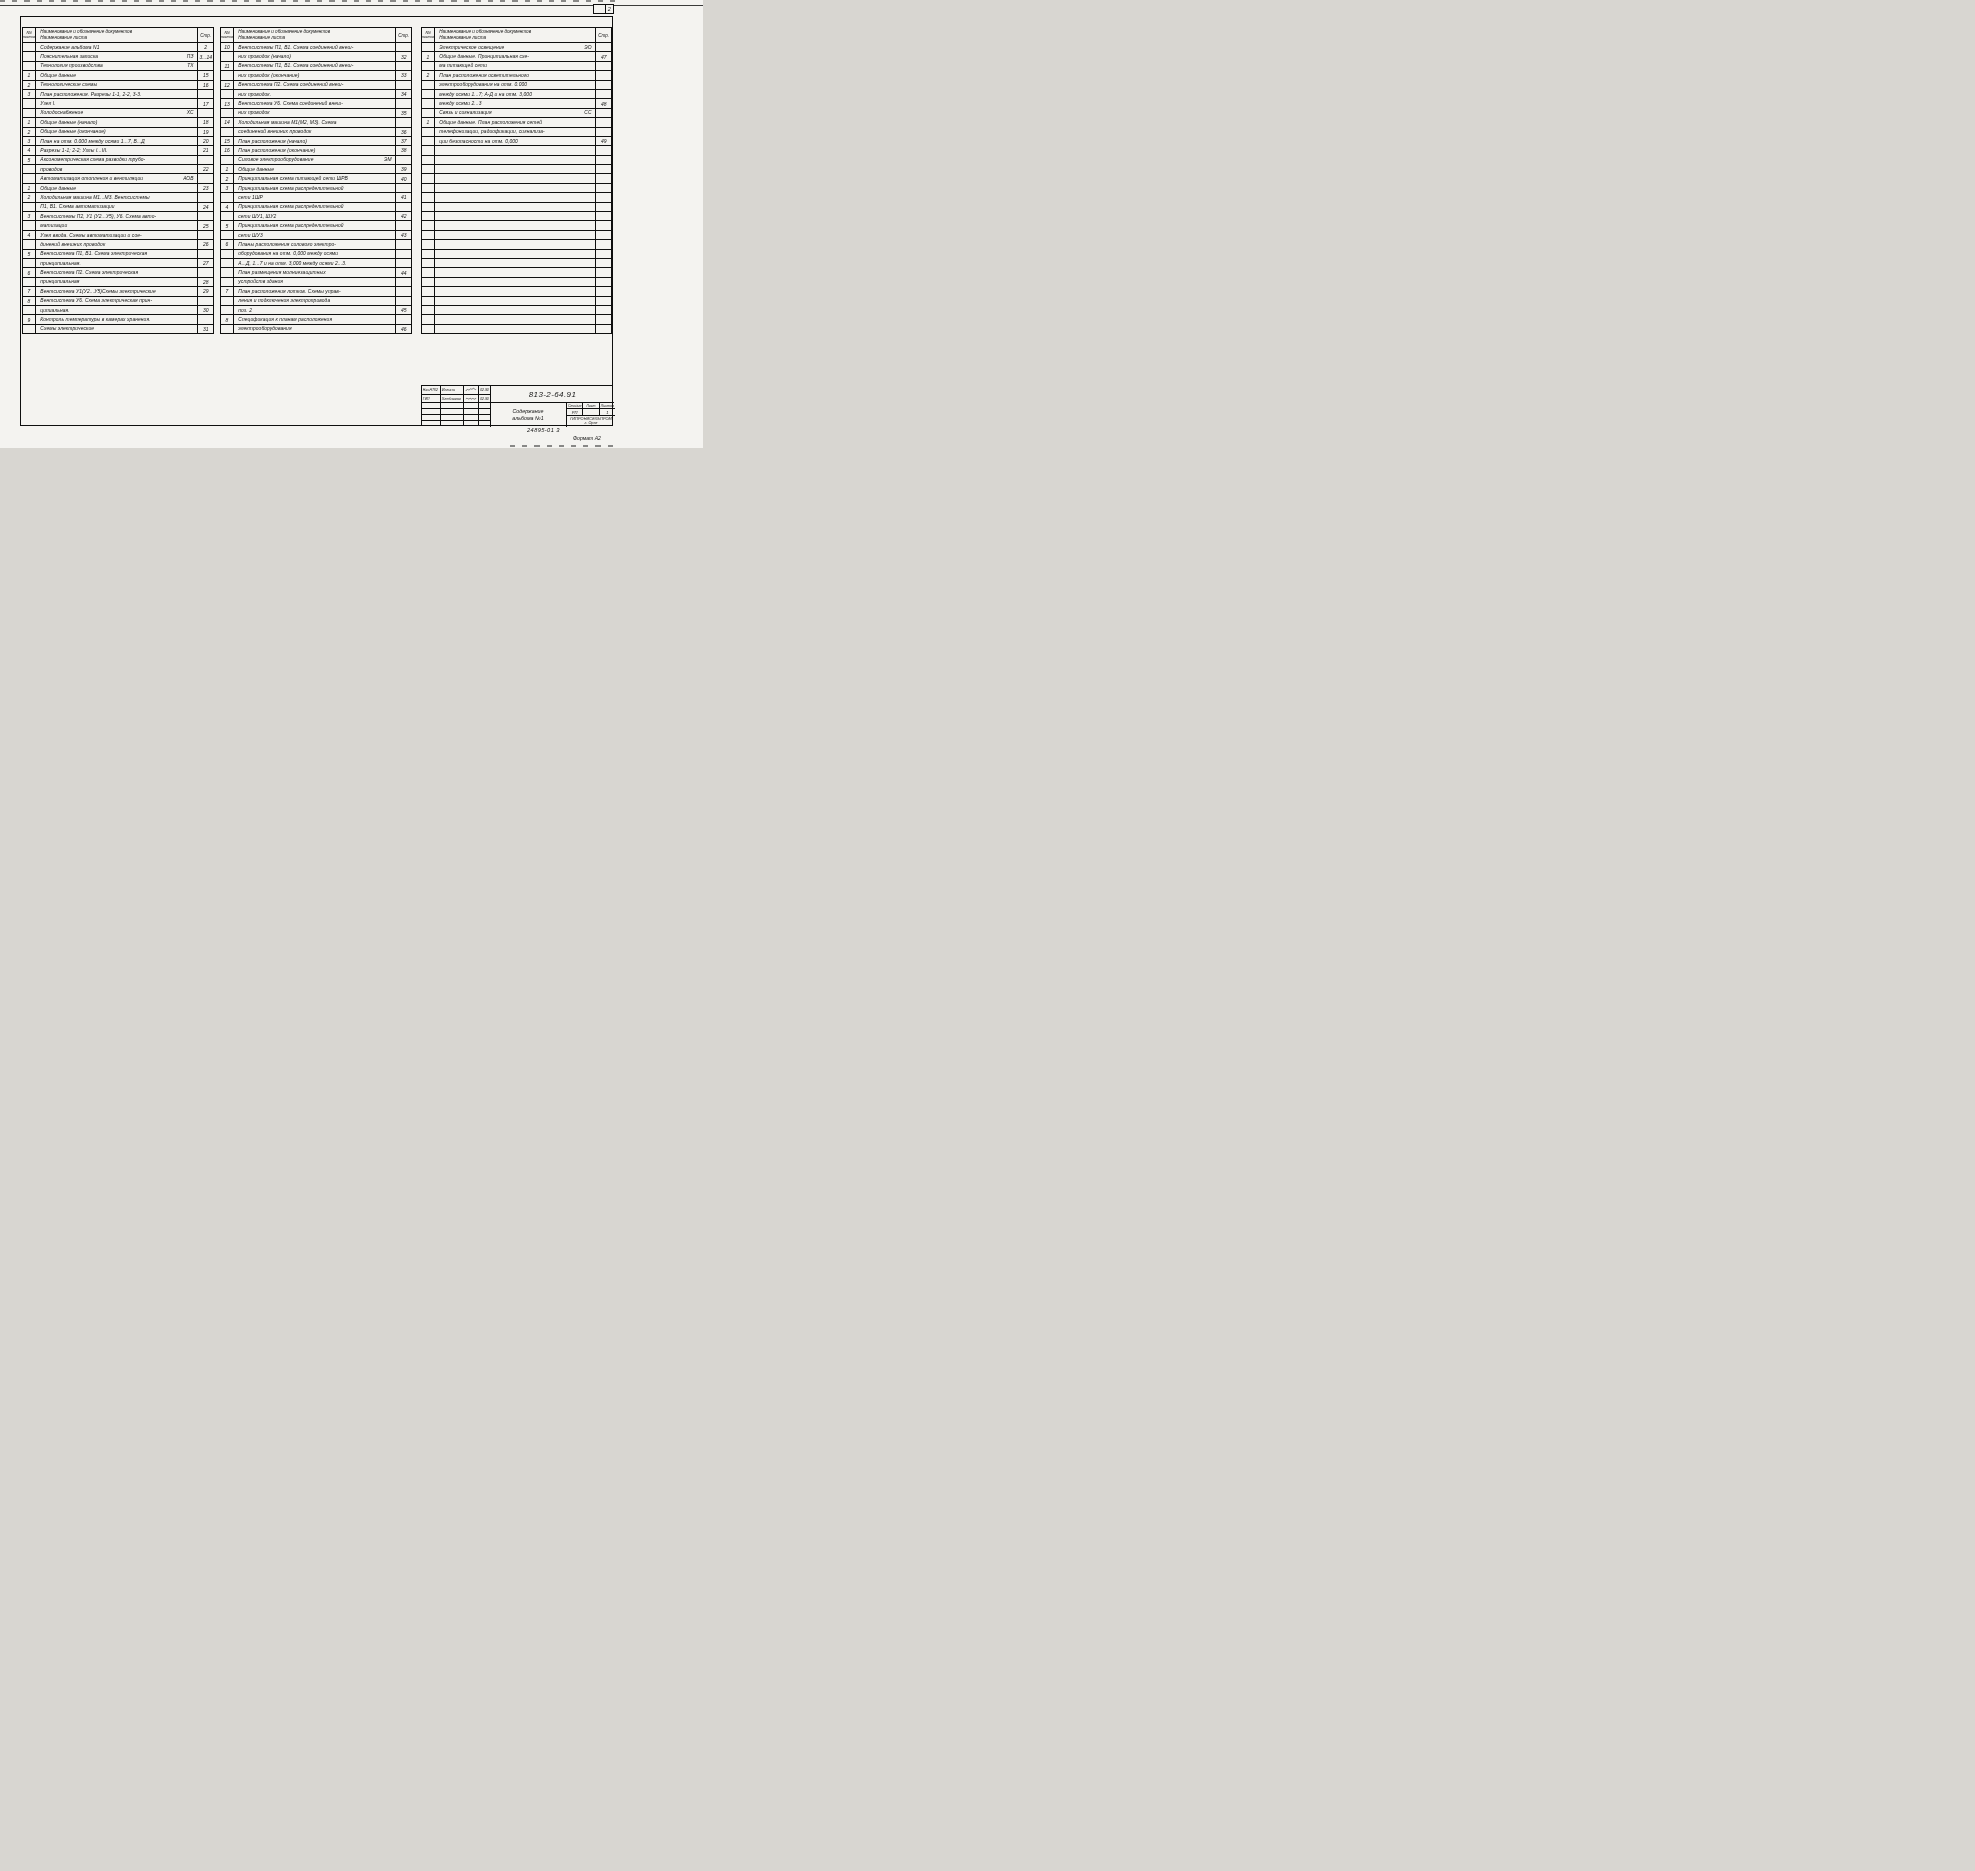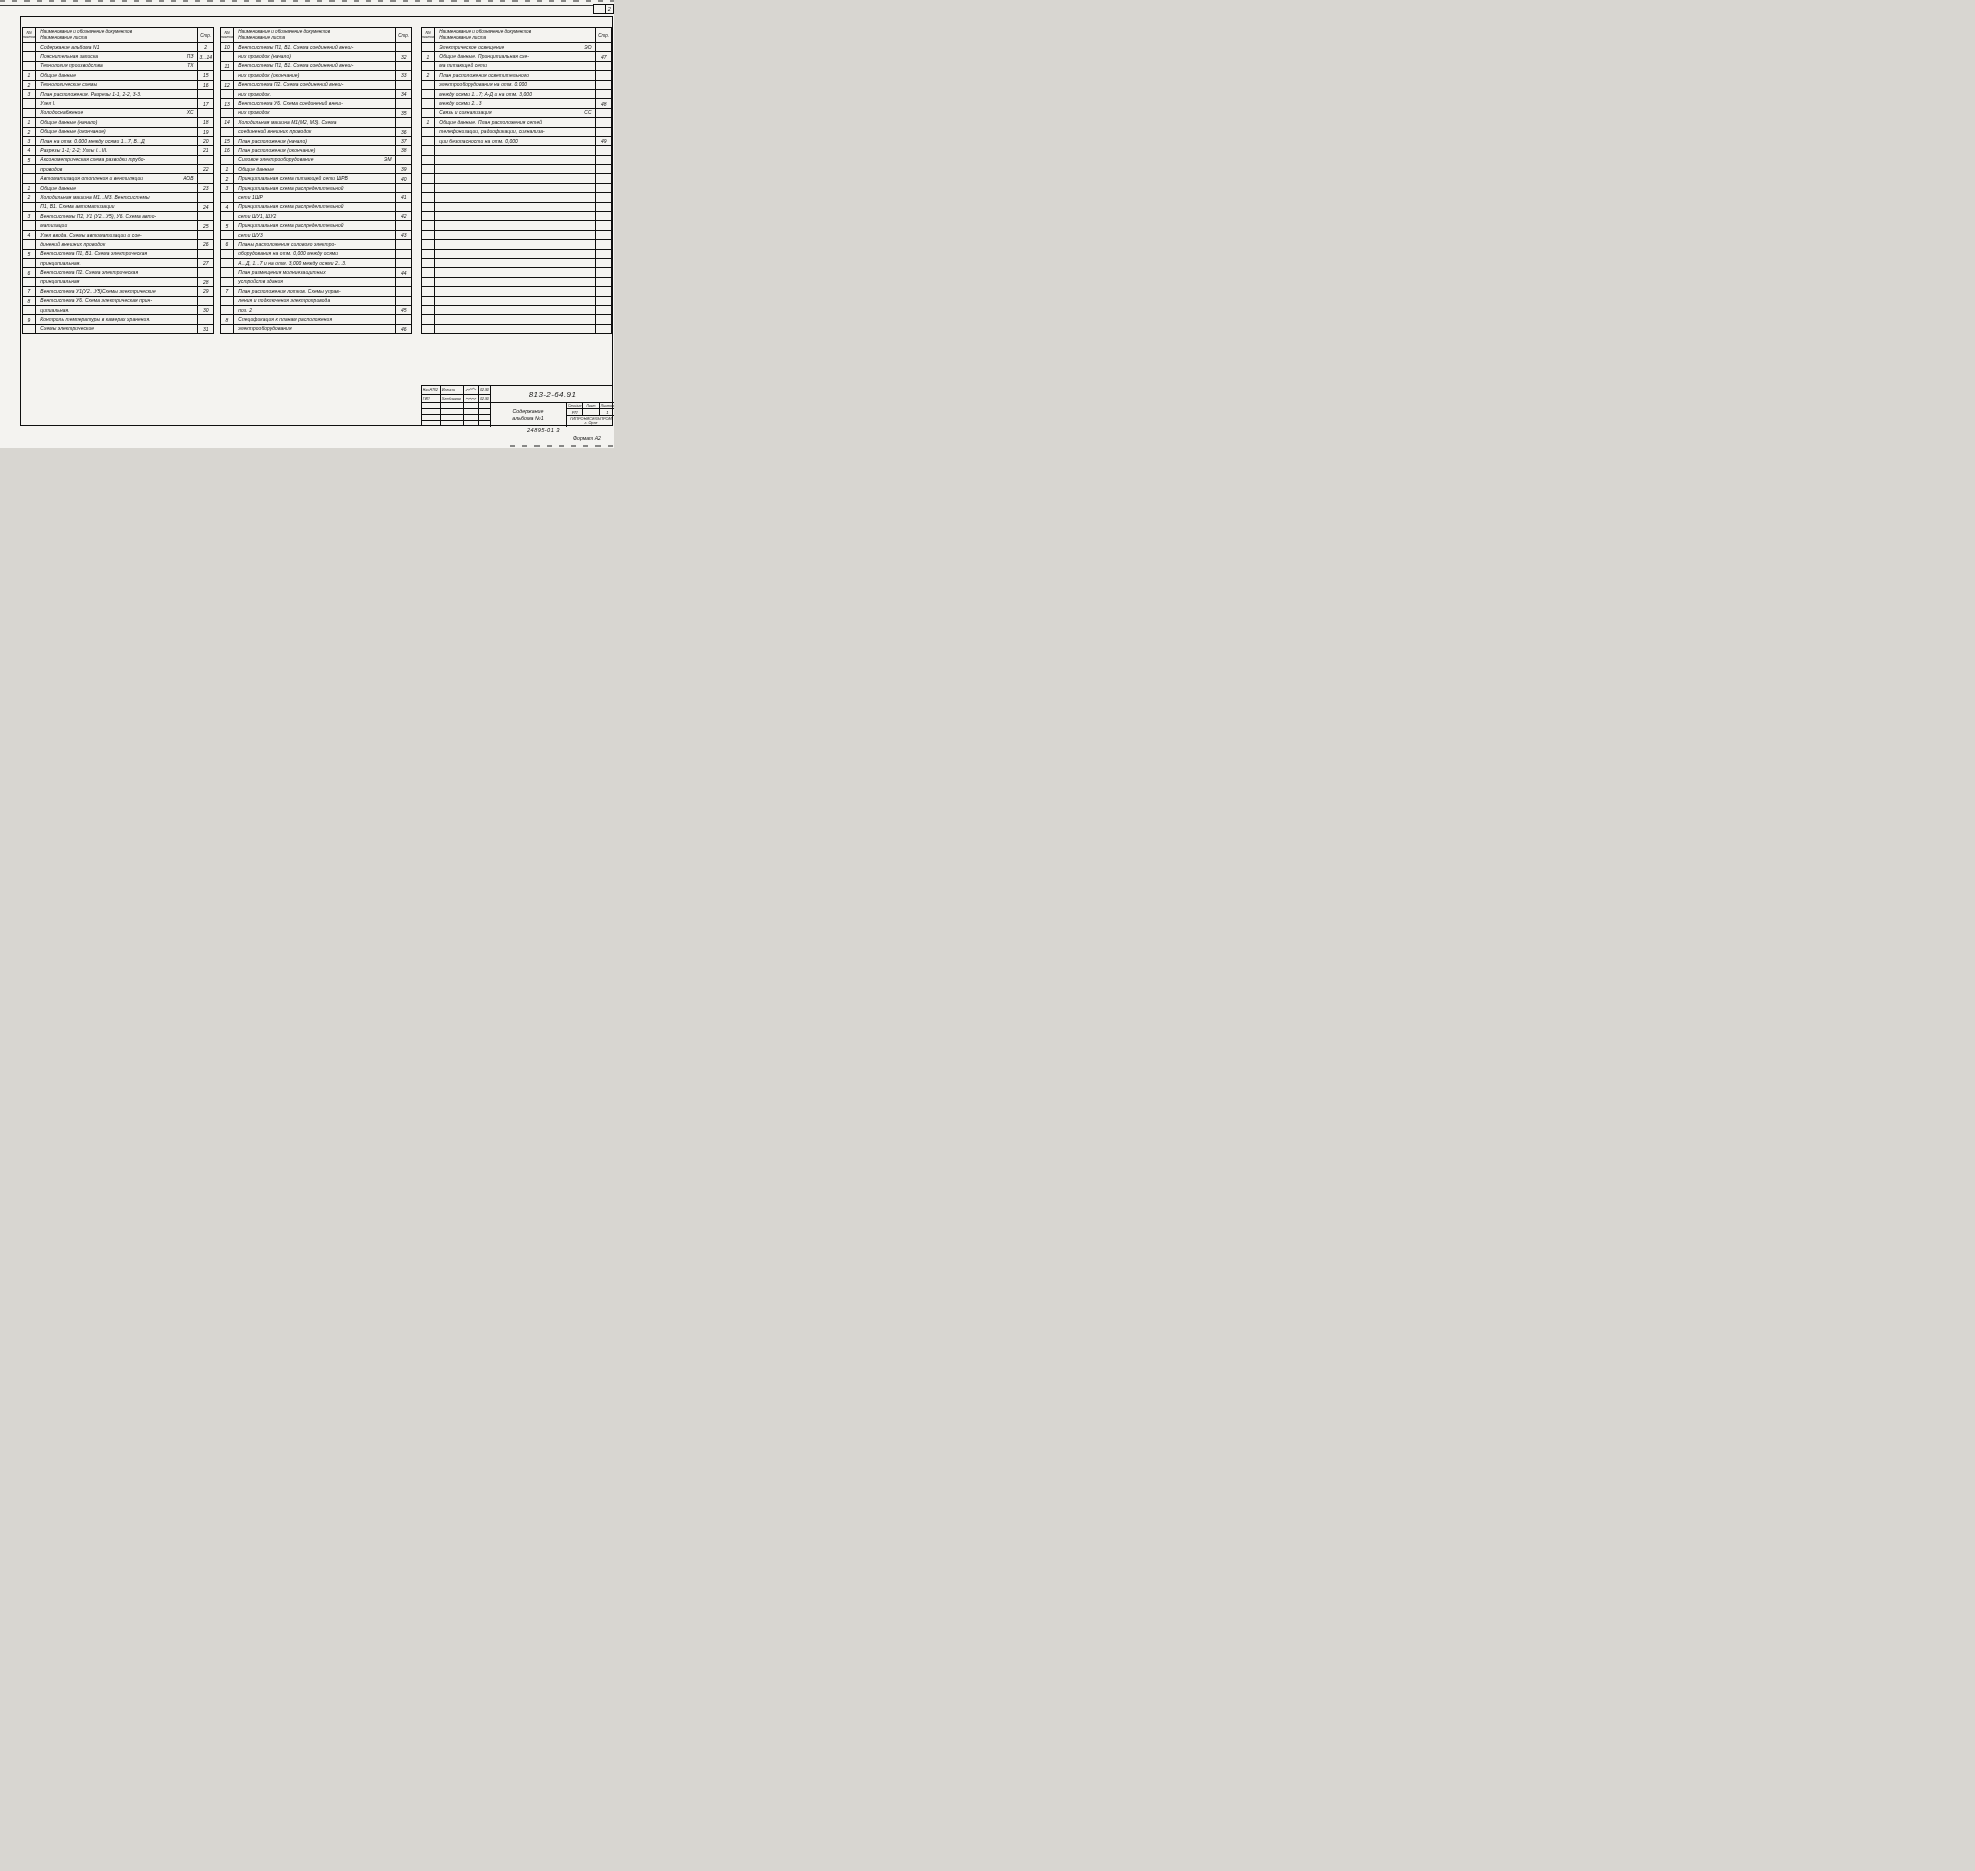--- a/index.html
+++ b/index.html
@@ -1,17 +1,17 @@
 <!DOCTYPE html>
 <html style="font-size:6.3px"><head>
 <meta charset="utf-8">
 <style>
   html,body{margin:0;padding:0;background:#d8d6d1;}
   .canvas{
-    position:relative; width:614px; height:448px; overflow:hidden;
+    position:relative; width:703px; height:448px; overflow:hidden;
     background:#f4f3f0;
     font-family:"Liberation Sans", sans-serif;
     font-style:italic;
     color:#141414;
     -webkit-font-smoothing:antialiased;
   }
   
   .noise{position:absolute;height:2px;background:repeating-linear-gradient(90deg,#1c1c1c 0 5.1px,transparent 5.1px 12.2px);opacity:.5;}
   .edge-line{position:absolute;left:0;top:4.7px;width:100%;height:0.8px;background:#1a1a1a;opacity:.85;}
   

